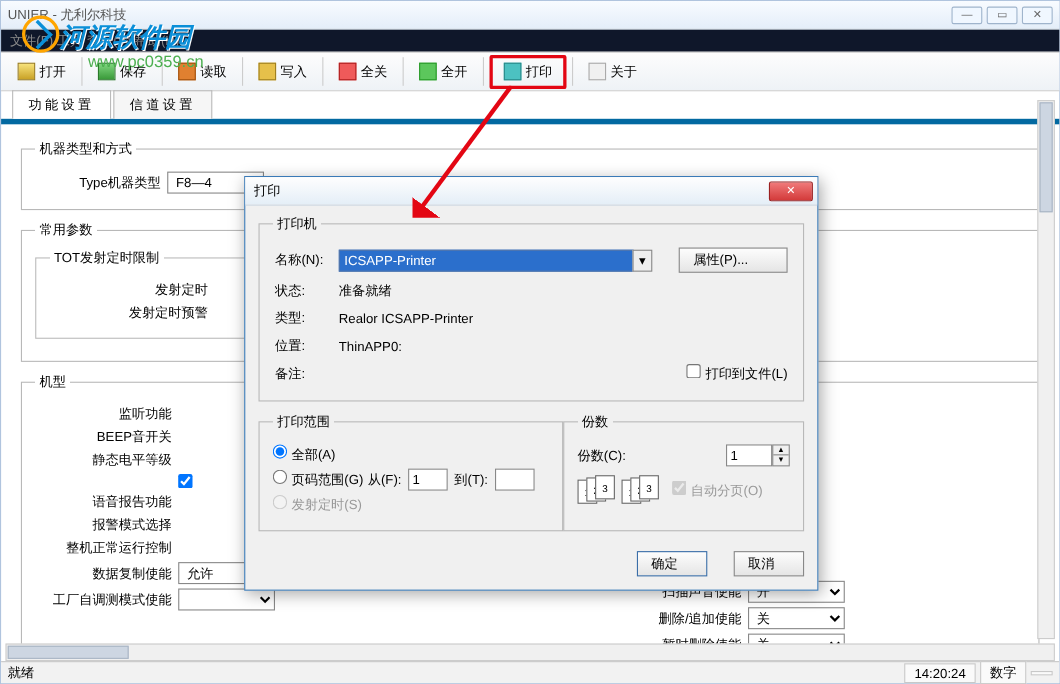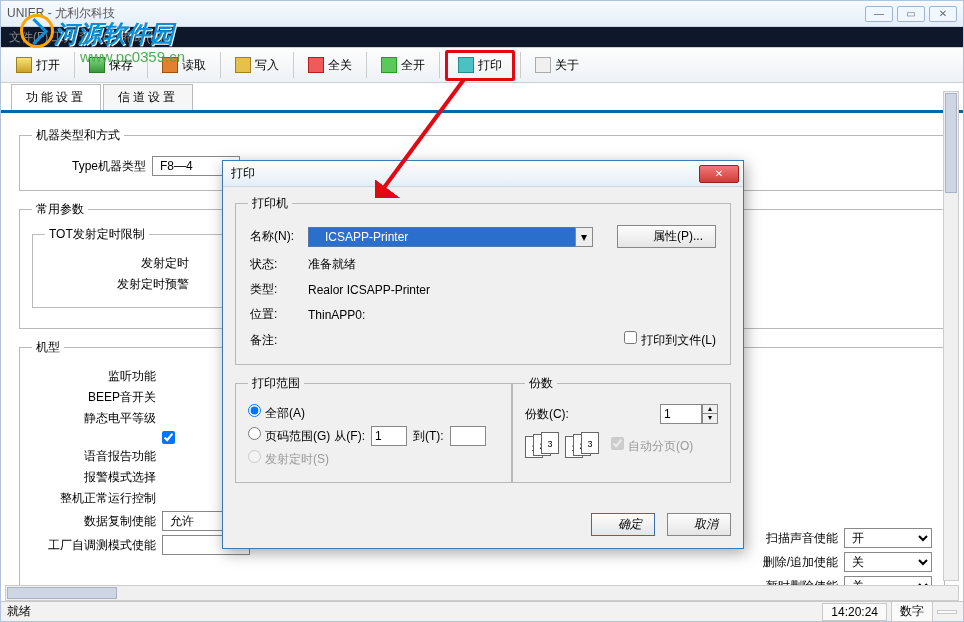--- a/index.html
+++ b/index.html
@@ -30,47 +30,47 @@
 .ic-open{background:linear-gradient(#f7e27a,#c9a227);border:1px solid #9c7e1f;}
 .ic-save{background:linear-gradient(#7fd67f,#3a9a3a);border:1px solid #2a7a2a;}
 .ic-read{background:#e08030;border:1px solid #a05010;}
 .ic-write{background:#e6c04a;border:1px solid #a08020;}
 .ic-off{background:#ef5a5a;border:1px solid #b02020;}
 .ic-on{background:#5cc75c;border:1px solid #2a9a2a;}
 .ic-print{background:#4cc1c1;border:1px solid #2a8a8a;}
 .ic-about{background:#f0f0f0;border:1px solid #aaa;}
 
 
-.tabbar { height: 26px; border-bottom: 3px solid #0369a1; padding-left: 10px; display: flex; align-items: flex-end; margin-top: 4px; }
+.tabbar { height: 26px; border-bottom: 5px solid #0369a1; padding-left: 10px; display: flex; align-items: flex-end; margin-top: 4px; }
 .tab { padding: 4px 14px; border: 1px solid #bbb; border-bottom: none; margin-right: 2px; background: #f6f6f6; cursor: pointer; letter-spacing: 3px; }
 .tab.active { background: #fff; }
 
 .content { padding: 14px 18px; }
 fieldset { border: 1px solid #b8b8b8; padding: 8px 12px 10px 12px; margin-bottom: 10px; }
 legend { padding: 0 4px; }
 .row { display: flex; align-items: center; margin: 4px 0; }
 .lbl { text-align: right; padding-right: 6px; }
 input[type=text], select { border: 1px solid #888; height: 20px; background: #fff; padding: 0 3px; }
 .combo { width: 88px; }
 
-.settings-cols { display: flex; gap: 95px; justify-content: space-between; }
+.settings-cols { display: flex; gap: 40px; }
 .settings-col .lbl { width: 130px; display:inline-block; }
 
 
 .modal { position: absolute; top: 160px; left: 222px; width: 522px; background: #f0f0f0; border: 1px solid #3a7ab7; box-shadow: 2px 4px 14px rgba(0,0,0,0.35); z-index: 100; }
 .modal-title { height: 26px; background: linear-gradient(#fefefe,#e4eef7); border-bottom: 1px solid #cdd7e2; display: flex; align-items: center; padding: 0 4px 0 8px; }
 .modal-title span { flex: 1; }
 .modal-close { width: 40px; height: 18px; background: linear-gradient(#f07a7a,#d33a3a); border: 1px solid #9a2020; border-radius: 2px; color: #fff; text-align: center; line-height: 16px; font-size: 10px; cursor: pointer; }
 .modal-body { padding: 8px 12px 12px 12px; }
 .printer-select { width: 268px; background: #2b6fcc; color: #fff; border: 1px solid #5577aa; height: 20px; }
 .printer-drop { width: 18px; height: 20px; border: 1px solid #888; background: #eee; margin-left: -1px; text-align:center; line-height:18px; cursor:pointer; }
 .prop-row td { padding: 3px 0; }
 .prop-row .k { width: 56px; }
-.btn { border: 1px solid #888; background: linear-gradient(#fdfdfd,#e5e5e5); padding: 2px 12px; cursor: pointer; min-width: 64px; text-align:right; }
-.dlg-btns { display: flex; justify-content: flex-end; gap: 12px; margin-top: 20px; font-style: italic; }
+.btn { border: 1px solid #888; background: linear-gradient(#fdfdfd,#e5e5e5); padding: 2px 12px; cursor: pointer; min-width: 64px; text-align:left; }
+.dlg-btns { display: flex; justify-content: flex-end; gap: 24px; margin-top: 8px; }
 .radio, .chk { margin-right: 4px; }
 .collate-icon{display:inline-block;width:40px;height:28px;position:relative;}
 .collate-icon .pg{position:absolute;width:18px;height:22px;border:1px solid #666;background:#fff;font-size:9px;text-align:center;line-height:22px;}
 
 
 .arrow { position: absolute; top: 78px; left: 375px; width: 120px; height: 120px; z-index: 200; pointer-events: none; }
 
 
 .statusbar { position: absolute; bottom: 0; left: 0; right: 0; height: 20px; border-top: 1px solid #c8c8c8; background: #f2f2f2; display: flex; align-items: center; padding: 0 6px; }
 .statusbar .spacer { flex: 1; }
@@ -245,21 +245,21 @@
   </div>
   <div class="modal-body">
     <fieldset>
       <legend>打印机</legend>
       <table style="width:100%">
         <tbody>
             <tr class="prop-row">
           <td class="k">名称(N):</td>
           <td>
                 <div style="display:flex">
-                  <div class="printer-select" style="padding:2px 16px">ICSAPP-Printer</div>
+                  <div class="printer-select" style="padding:2px 4px">ICSAPP-Printer</div>
                   <div class="printer-drop">▾</div>
                 </div>
               </td>
           <td style="text-align:right">
                 <div class="btn">属性(P)...</div>
               </td>
         </tr>
         <tr class="prop-row">
               <td class="k">状态:</td>
               <td colspan="2">准备就绪</td>

